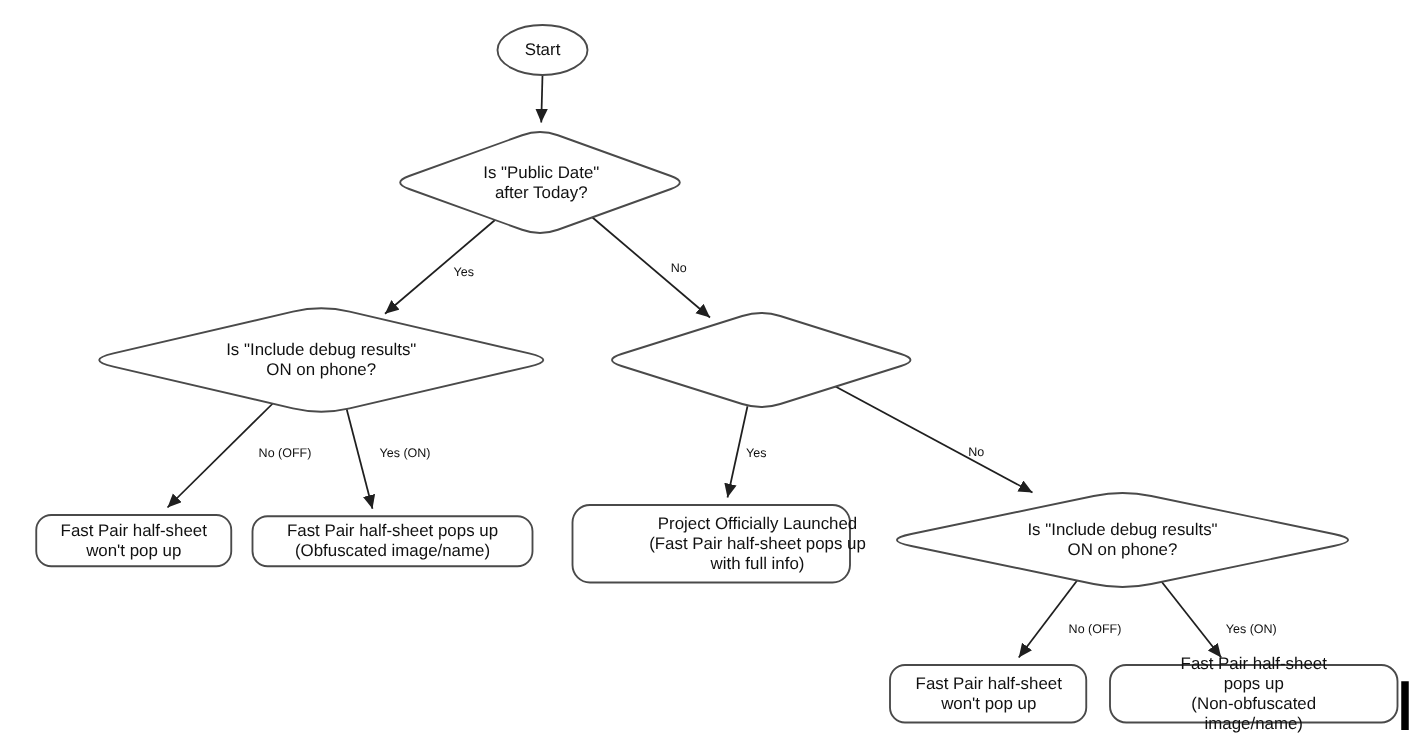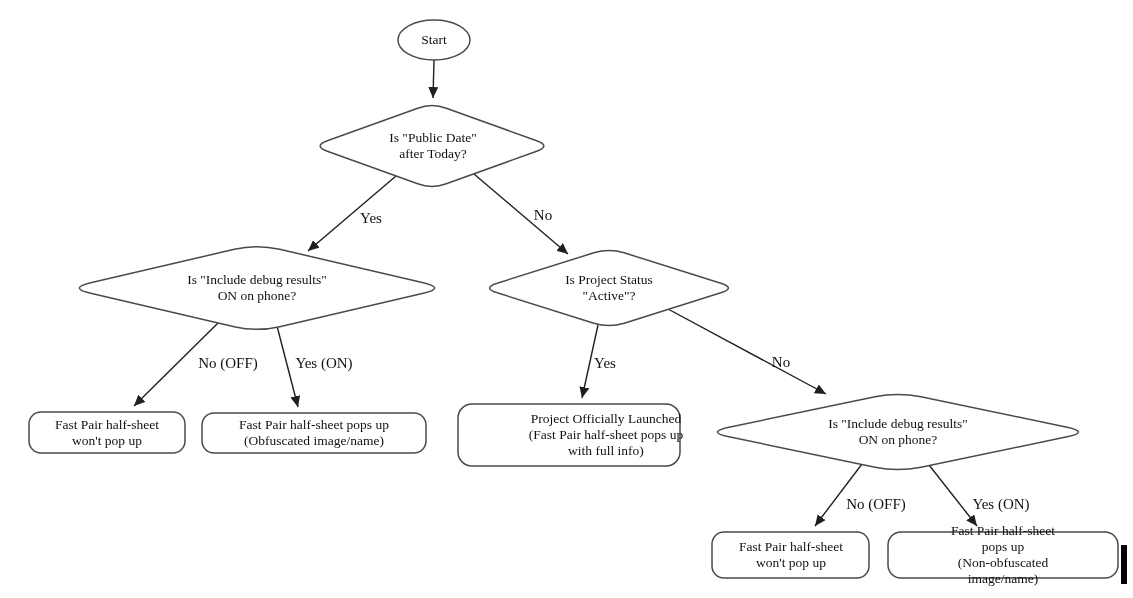--- a/index.html
+++ b/index.html
@@ -2,40 +2,40 @@
 <html style="--background: #ffffff; --shape-stroke: #4a4a4a; --arrow: #1f1f1f; --text: #111111;"><head>
 <meta charset="utf-8">
 <style>
   html, body { margin: 0; padding: 0; background: #fff; }
   .canvas {
     position: relative;
     width: 1133px;
     height: 598px;
     background: var(--background, #ffffff);
     color: var(--text, #111111);
-    font-family: Liberation Serif, serif;
+    font-family: Liberation Sans, sans-serif;
     overflow: hidden;
   }
   svg.graph { position: absolute; left: 0; top: 0; }
   .shapes { fill: var(--background, #ffffff); stroke: var(--shape-stroke, #4a4a4a); stroke-width: 1.5; }
   .lines  { stroke: var(--arrow, #222222); stroke-width: 1.4; fill: none; }
   .ah     { fill: var(--arrow, #222222); }
   .node-label {
     position: absolute;
     transform: translate(-50%, -50%);
     text-align: center;
     white-space: pre-line;
     font-size: 13.5px;
     line-height: 16px;
     color: var(--text, #111111);
   }
   .edge-label {
     position: absolute;
     transform: translate(-50%, -50%);
-    font-size: 15px;
+    font-size: 10px;
     white-space: nowrap;
     color: var(--text, #111111);
   }
   .caret {
     position: absolute;
     left: 1121px; top: 545px;
     width: 6px; height: 39px;
     background: #000;
   }
 </style>
@@ -75,22 +75,20 @@
       <rect x="712" y="532" width="157" height="46" rx="12"></rect>
       <rect x="888" y="532" width="230" height="46" rx="13"></rect>
     </g>
   </svg>
 
   <div class="node-label" style="left:434px; top:40px;">Start</div>
   <div class="node-label" style="left:433px; top:146px;">Is "Public Date"
 after Today?</div>
   <div class="node-label" style="left:257px; top:288px;">Is "Include debug results"
 ON on phone?</div>
-  <div class="node-label" style="left:609px; top:288px;">Is Project Status
-"Active"?</div>
   <div class="node-label" style="left:898px; top:432px;">Is "Include debug results"
 ON on phone?</div>
   <div class="node-label" style="left:107px; top:433px;">Fast Pair half-sheet
 won't pop up</div>
   <div class="node-label" style="left:314px; top:433px;">Fast Pair half-sheet pops up
 (Obfuscated image/name)</div>
   <div class="node-label" style="left:570px; top:435px;margin-left:36px;">Project Officially Launched
 (Fast Pair half-sheet pops up
 with full info)</div>
   <div class="node-label" style="left:791px; top:555px;">Fast Pair half-sheet

